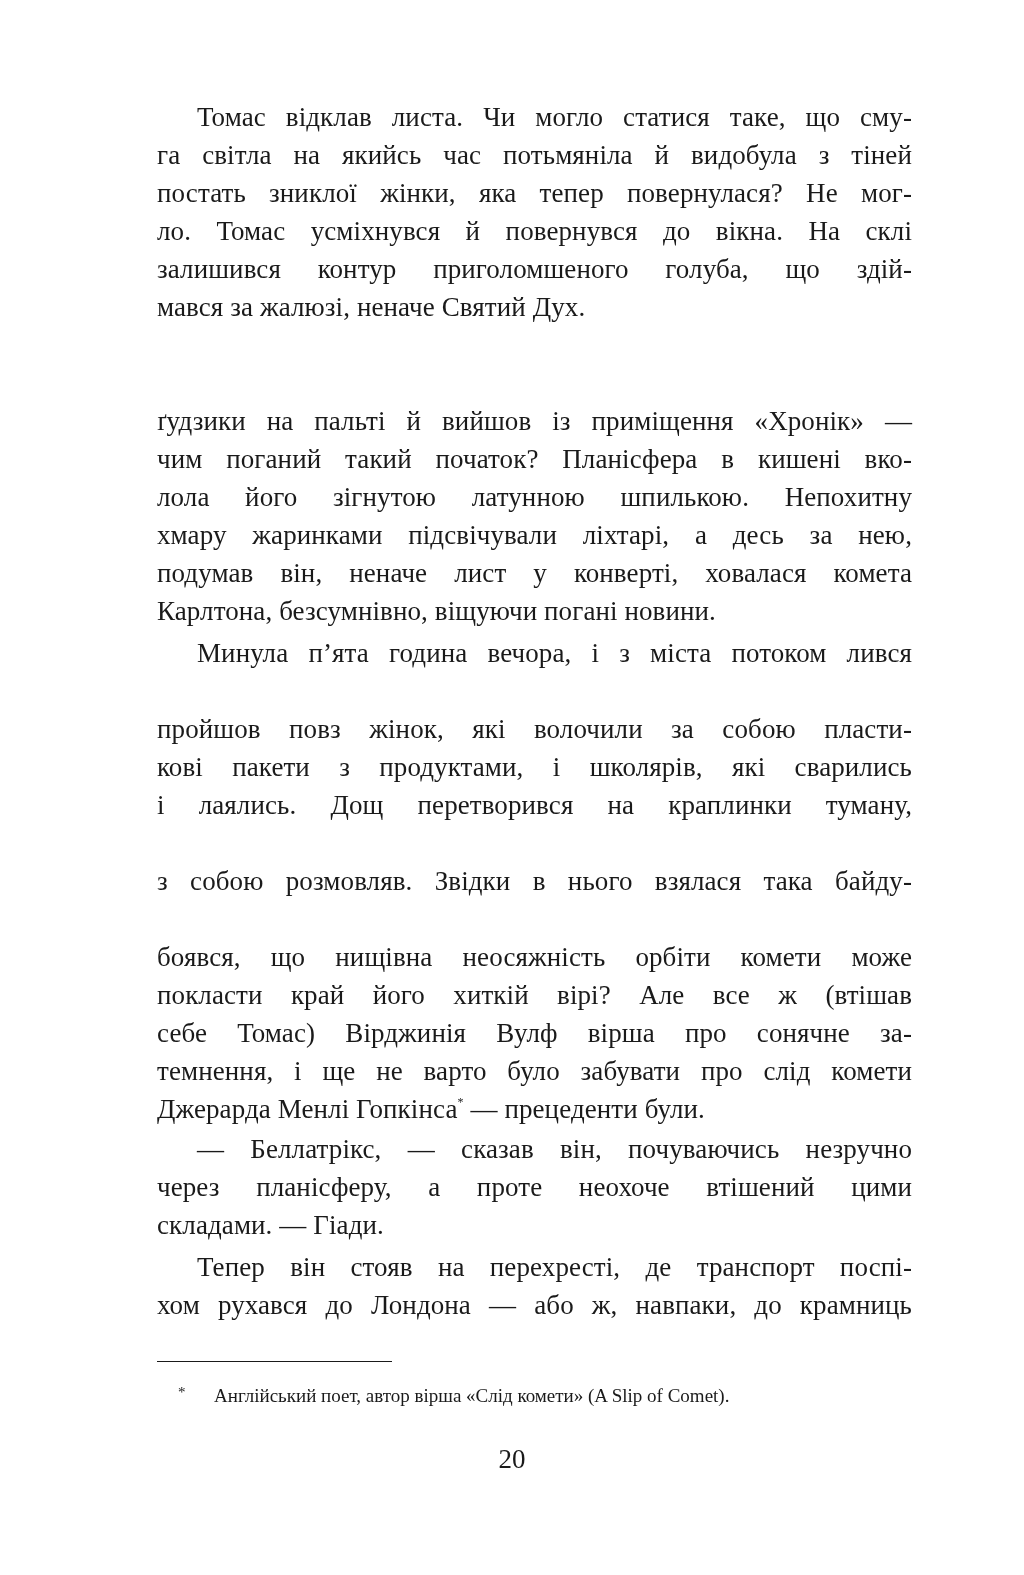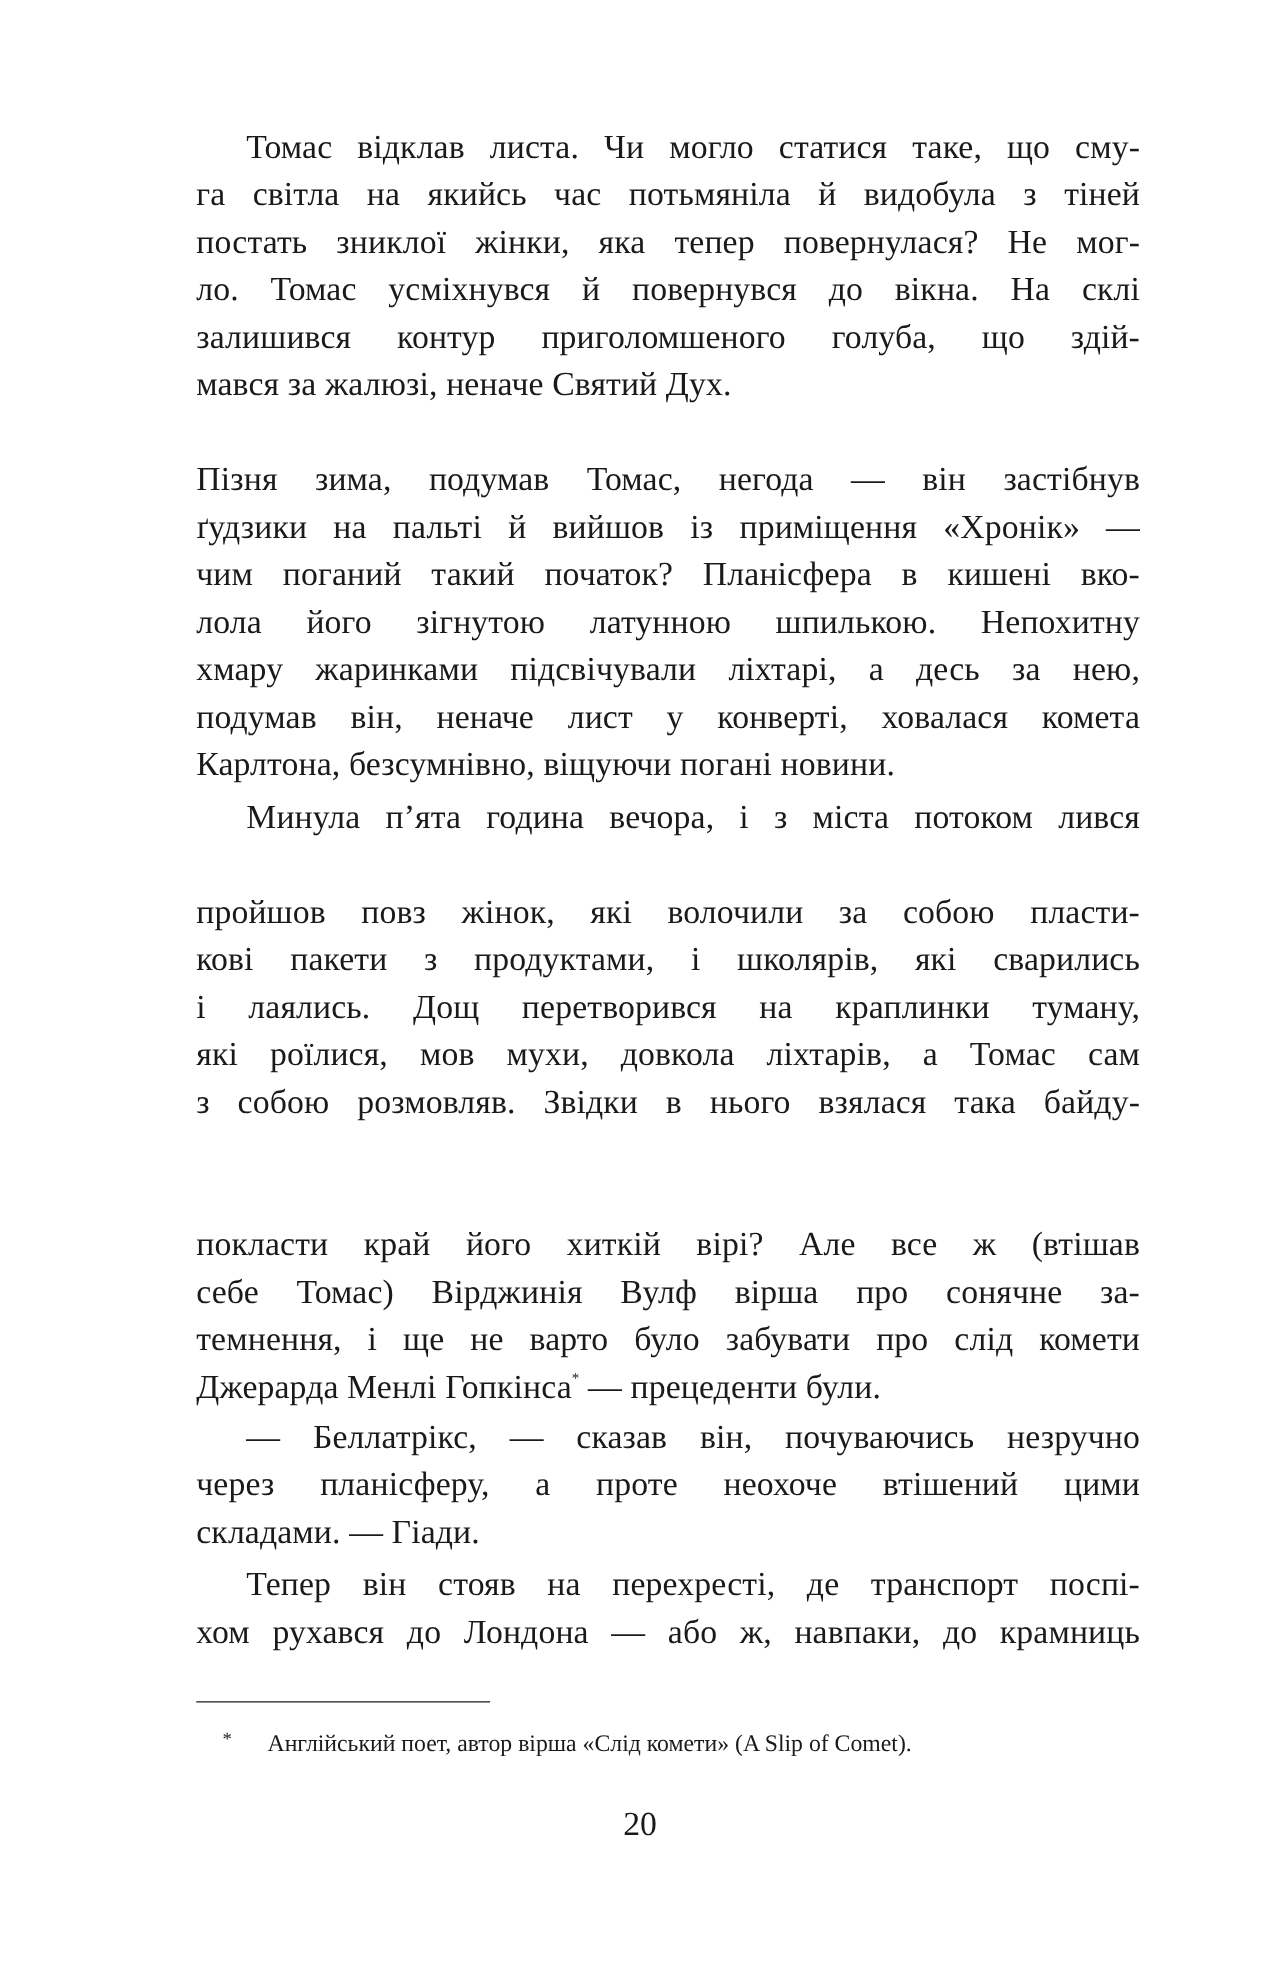--- a/index.html
+++ b/index.html
@@ -77,34 +77,33 @@
 
 <div class="page">
 
   <div class="line indent" style="top:98px">Томас відклав листа. Чи могло статися таке, що сму-</div>
   <div class="line" style="top:136px">га світла на якийсь час потьмяніла й видобула з тіней</div>
   <div class="line" style="top:174px">постать зниклої жінки, яка тепер повернулася? Не мог-</div>
   <div class="line" style="top:212px">ло. Томас усміхнувся й повернувся до вікна. На склі</div>
   <div class="line" style="top:250px">залишився контур приголомшеного голуба, що здій-</div>
   <div class="line last" style="top:288px">мався за жалюзі, неначе Святий Дух.</div>
 
-  <div class="line" style="top:364px">Пізня зима, подумав Томас, негода — він застібнув</div>
   <div class="line" style="top:402px">ґудзики на пальті й вийшов із приміщення «Хронік» —</div>
   <div class="line" style="top:440px">чим поганий такий початок? Планісфера в кишені вко-</div>
   <div class="line" style="top:478px">лола його зігнутою латунною шпилькою. Непохитну</div>
   <div class="line" style="top:516px">хмару жаринками підсвічували ліхтарі, а десь за нею,</div>
   <div class="line" style="top:554px">подумав він, неначе лист у конверті, ховалася комета</div>
   <div class="line last" style="top:592px">Карлтона, безсумнівно, віщуючи погані новини.</div>
 
   <div class="line indent" style="top:634px">Минула п’ята година вечора, і з міста потоком лився</div>
   <div class="line" style="top:710px">пройшов повз жінок, які волочили за собою пласти-</div>
   <div class="line" style="top:748px">кові пакети з продуктами, і школярів, які сварились</div>
   <div class="line" style="top:786px">і лаялись. Дощ перетворився на краплинки туману,</div>
-  <div class="line" style="top:824px">які роїлися, мов мухи, довкола ліхтарів, а Томас сам</div>
   <div class="line" style="top:862px">з собою розмовляв. Звідки в нього взялася така байду-</div>
+  <div class="line" style="top:938px">боявся, що нищівна неосяжність орбіти комети може</div>
   <div class="line" style="top:976px">покласти край його хиткій вірі? Але все ж (втішав</div>
   <div class="line" style="top:1014px">себе Томас) Вірджинія Вулф вірша про сонячне за-</div>
   <div class="line" style="top:1052px">темнення, і ще не варто було забувати про слід комети</div>
   <div class="line last" style="top:1090px"><span>Джерарда Менлі Гопкінса</span><sup class="fn">*</sup><span> — прецеденти були.</span></div>
 
   <div class="line indent" style="top:1130px">— Беллатрікс, — сказав він, почуваючись незручно</div>
   <div class="line" style="top:1168px">через планісферу, а проте неохоче втішений цими</div>
   <div class="line last" style="top:1206px">складами. — Гіади.</div>
 
   <div class="line indent" style="top:1248px">Тепер він стояв на перехресті, де транспорт поспі-</div>

